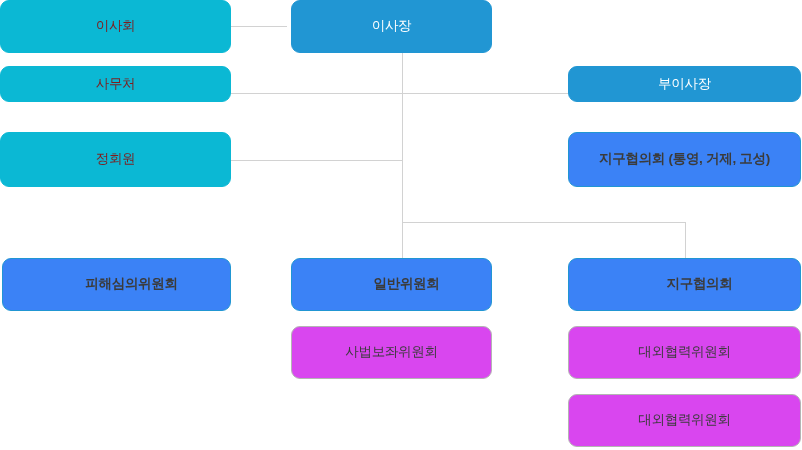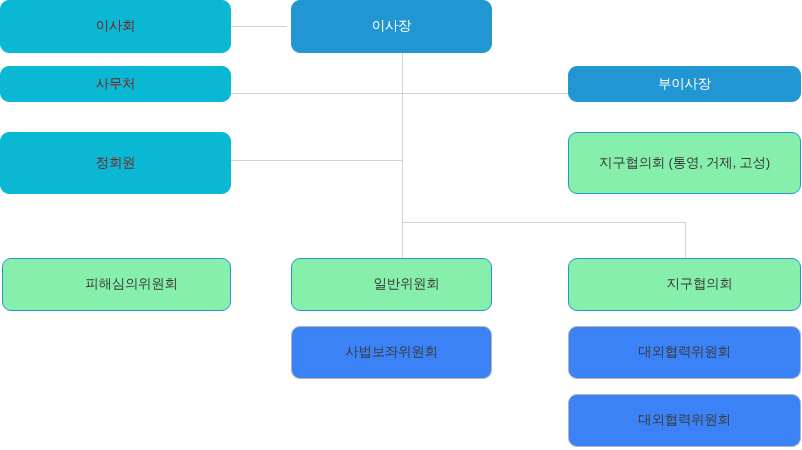--- a/index.html
+++ b/index.html
@@ -47,42 +47,42 @@
     border: 1px solid #0bb8d4;
     font-weight: 400;
   }
   .node.fill-blue {
     background: #2196d3;
     color: #ffffff;
     border: 1px solid #2196d3;
     font-weight: 400;
   }
   .node.outline-blue {
-    background: #86efac;
+    background: #3b82f6;
     color: #3b3b3b;
     border: 1.6px solid #2196d3;
-    font-weight: 400;
+    font-weight: 700;
   }
   .node.outline-gray {
-    background: #3b82f6;
+    background: #d946ef;
     color: #3b3b3b;
     border: 1.3px solid #b4b4b4;
     font-weight: 400;
   }
 
   
   .col-left   { left: 0px;   width: 231px; }
   .col-left2  { left: 2px;   width: 229px; }
   .col-mid    { left: 291px; width: 201px; }
   .col-right  { left: 568px; width: 233px; }
 
   
   .row-1  { top: 0px;   height: 53px; }
   .row-2  { top: 66px;  height: 36px; }
-  .row-3  { top: 132px; height: 62px; }
+  .row-3  { top: 132px; height: 55px; }
   .row-4  { top: 258px; height: 53px; padding-left: 30px; }
   .row-5  { top: 326px; height: 53px; }
   .row-6  { top: 394px; height: 53px; }
 </style>
 </head>
 <body>
 
 <div id="org-chart">
 
   <div class="line h" style="left:231px; top:26px; width:56px;"></div>

